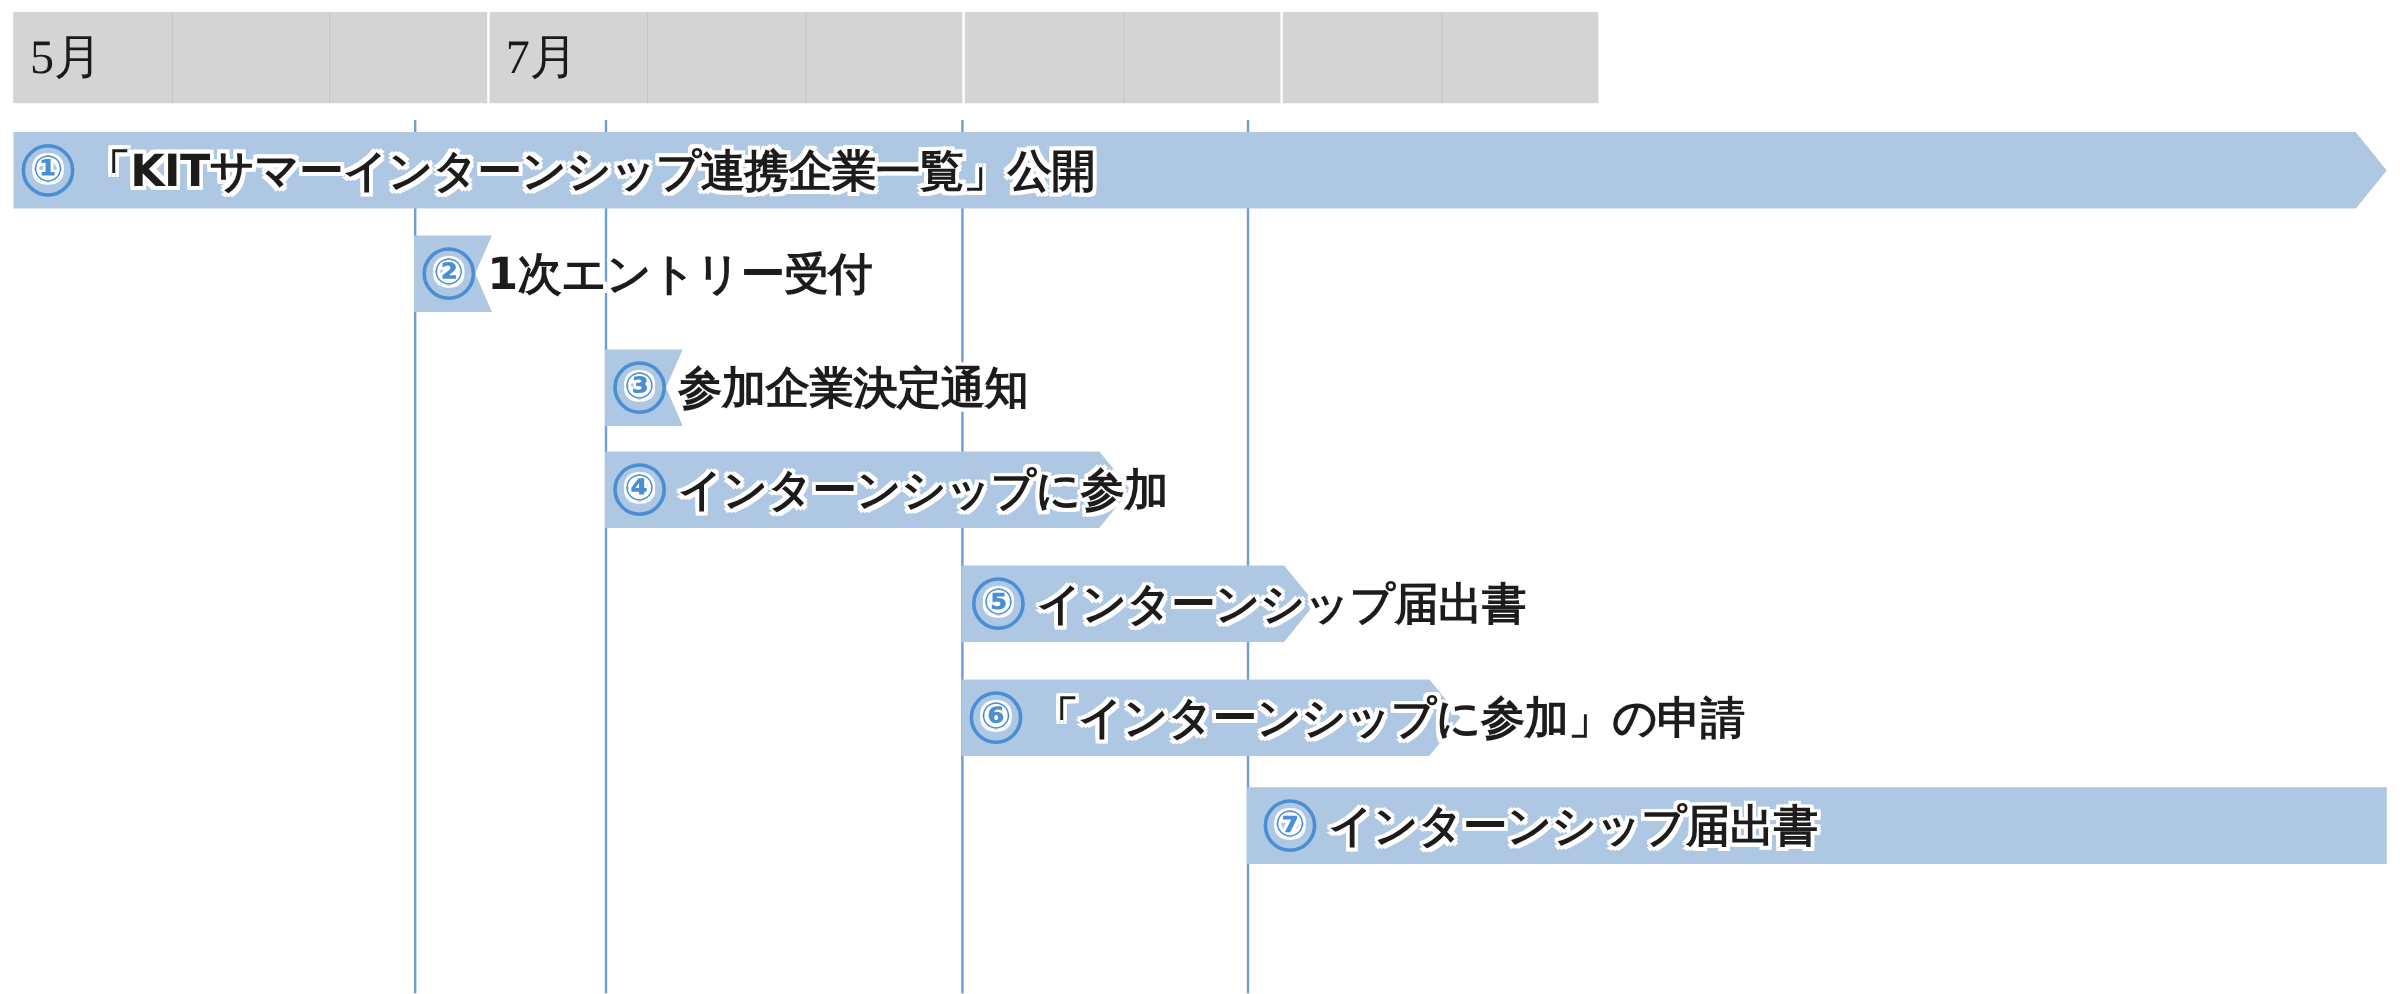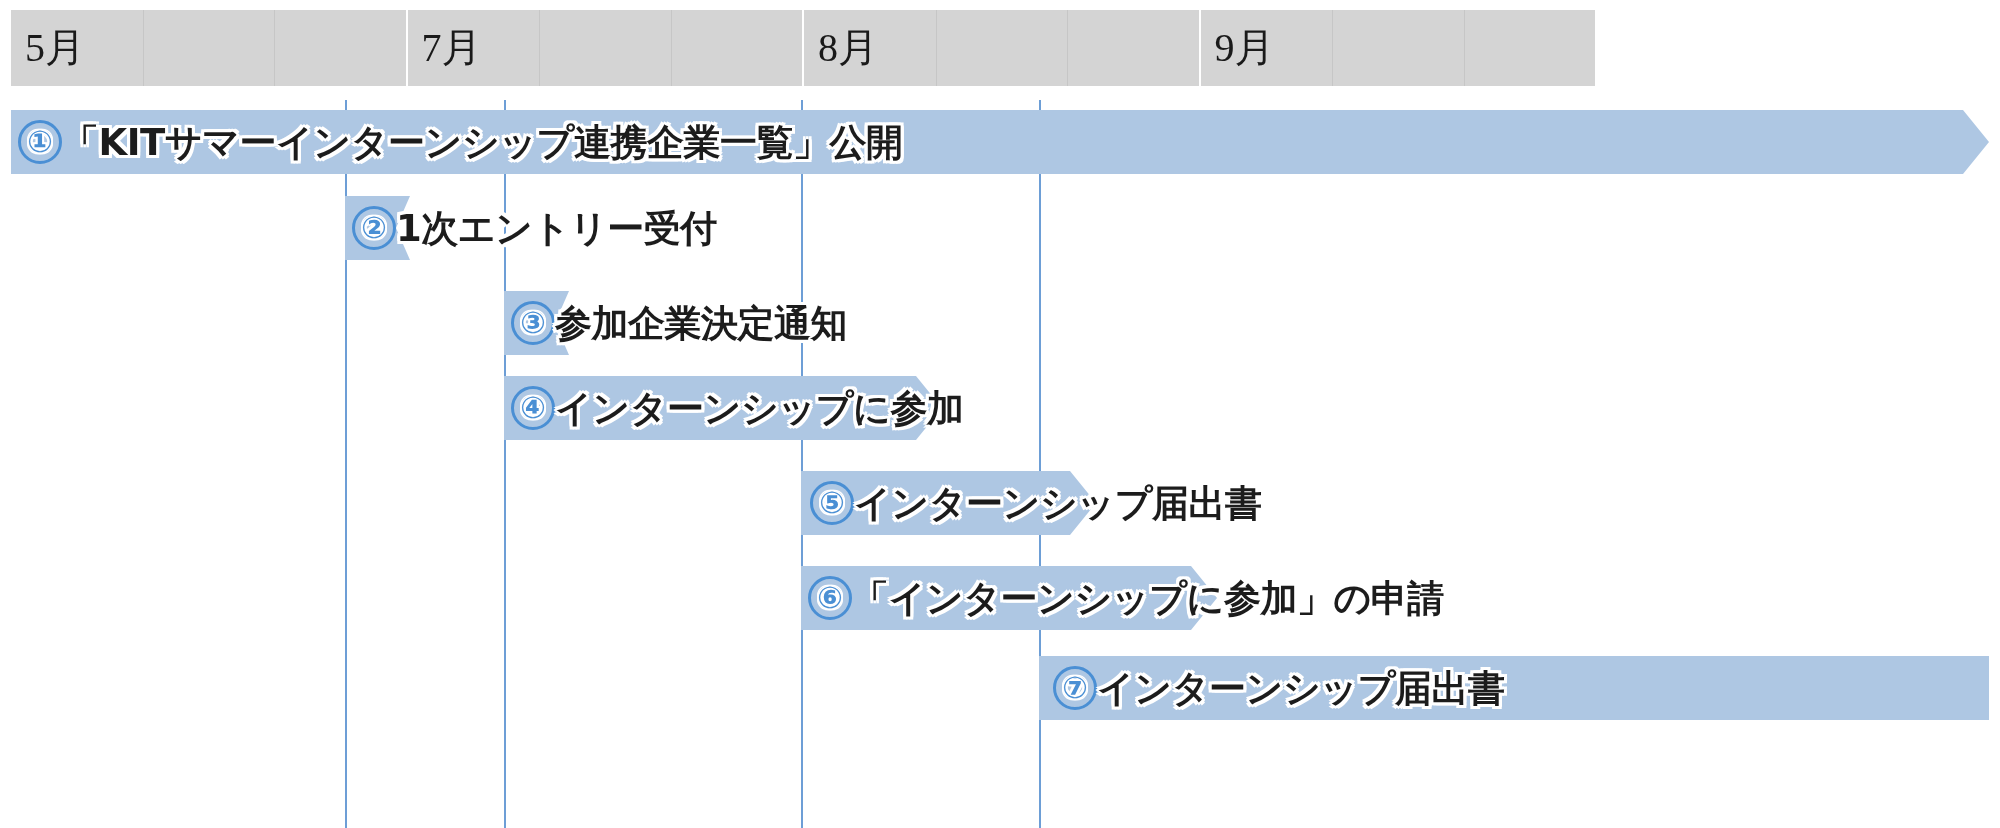--- a/index.html
+++ b/index.html
@@ -98,20 +98,21 @@
     background:transparent;
     flex:0 0 auto;
     line-height:1;
     text-shadow:
       -2px -2px 0 #fff, 2px -2px 0 #fff,
       -2px  2px 0 #fff, 2px  2px 0 #fff,
        0   -2px 0 #fff, 0    2px 0 #fff,
       -2px  0   0 #fff, 2px  0   0 #fff;
   }
   .task-label{
+    margin-left:10px;
     font-size:37px;
     font-weight:bold;
     color:#1c1c1c;
     line-height:1;
     letter-spacing:-0.5px;
     font-family:"DejaVu Sans","Liberation Sans",sans-serif;
     text-shadow:
       -3px -3px 0 #fff, 3px -3px 0 #fff,
       -3px  3px 0 #fff, 3px  3px 0 #fff,
        0   -3px 0 #fff, 0    3px 0 #fff,
@@ -138,31 +139,25 @@
 
     <div class="month-group">
       <div class="sub-col">
         <span class="month-label">7月</span>
       </div>
       <div class="sub-col"></div>
       <div class="sub-col"></div>
     </div>
 
     <div class="month-group">
-      <div class="sub-col">
-        <span class="month-label">8月</span>
-      </div>
-      <div class="sub-col"></div>
-      <div class="sub-col"></div>
-    </div>
-
-    <div class="month-group">
-      <div class="sub-col">
-        <span class="month-label">9月</span>
-      </div>
+      <div class="sub-col"></div>
+      <div class="sub-col"></div>
+    </div>
+
+    <div class="month-group">
       <div class="sub-col"></div>
       <div class="sub-col"></div>
     </div>
 
   </div>
 
   <div class="marker-line" style="left:345px;"></div>
   <div class="marker-line" style="left:504px;"></div>
   <div class="marker-line" style="left:801px;"></div>
   <div class="marker-line" style="left:1039px;"></div>

